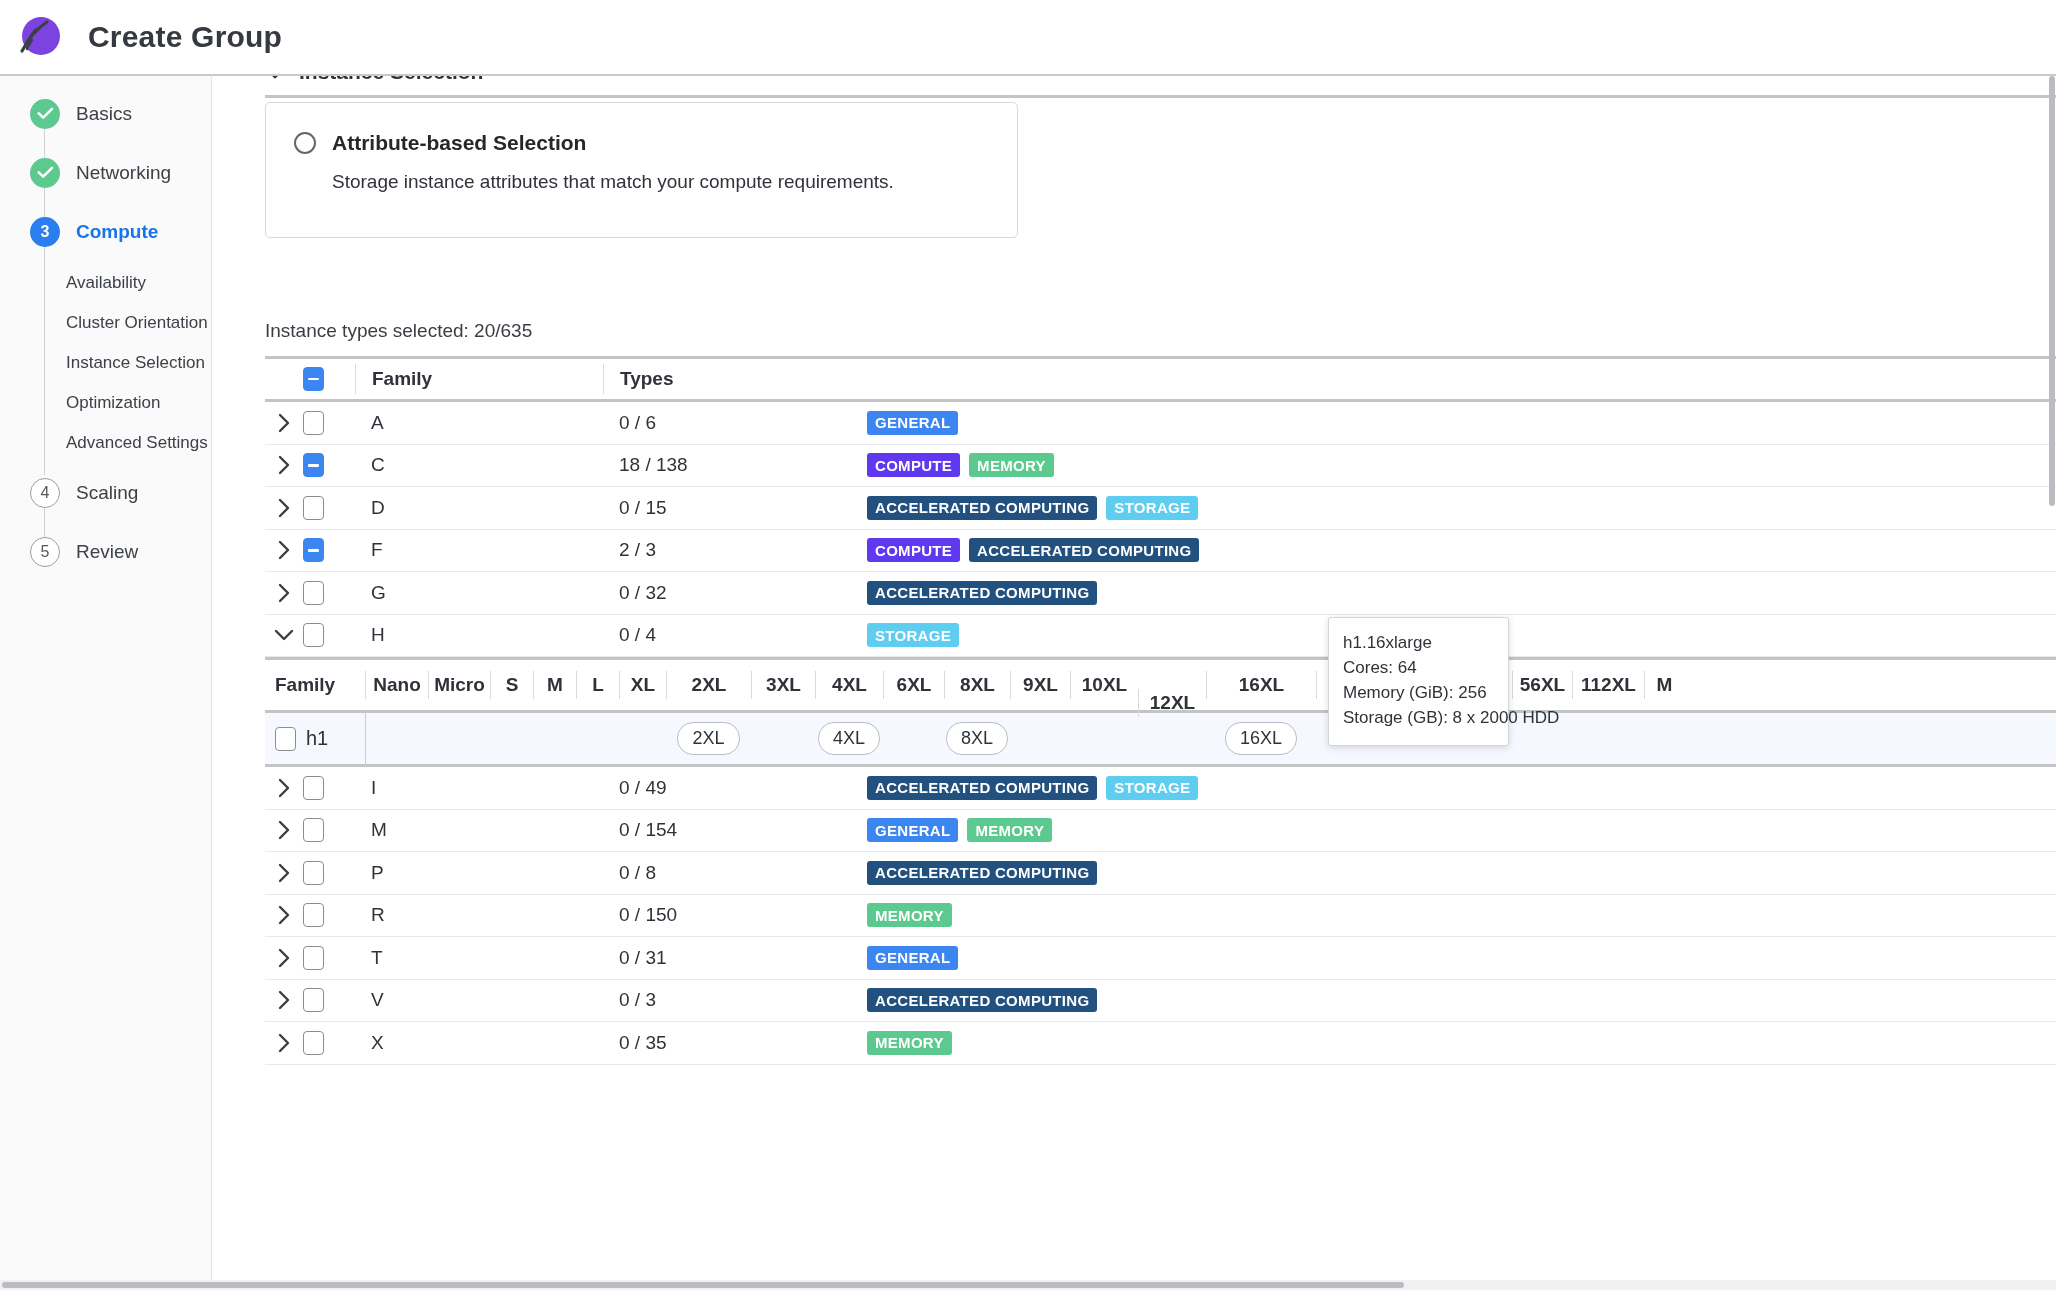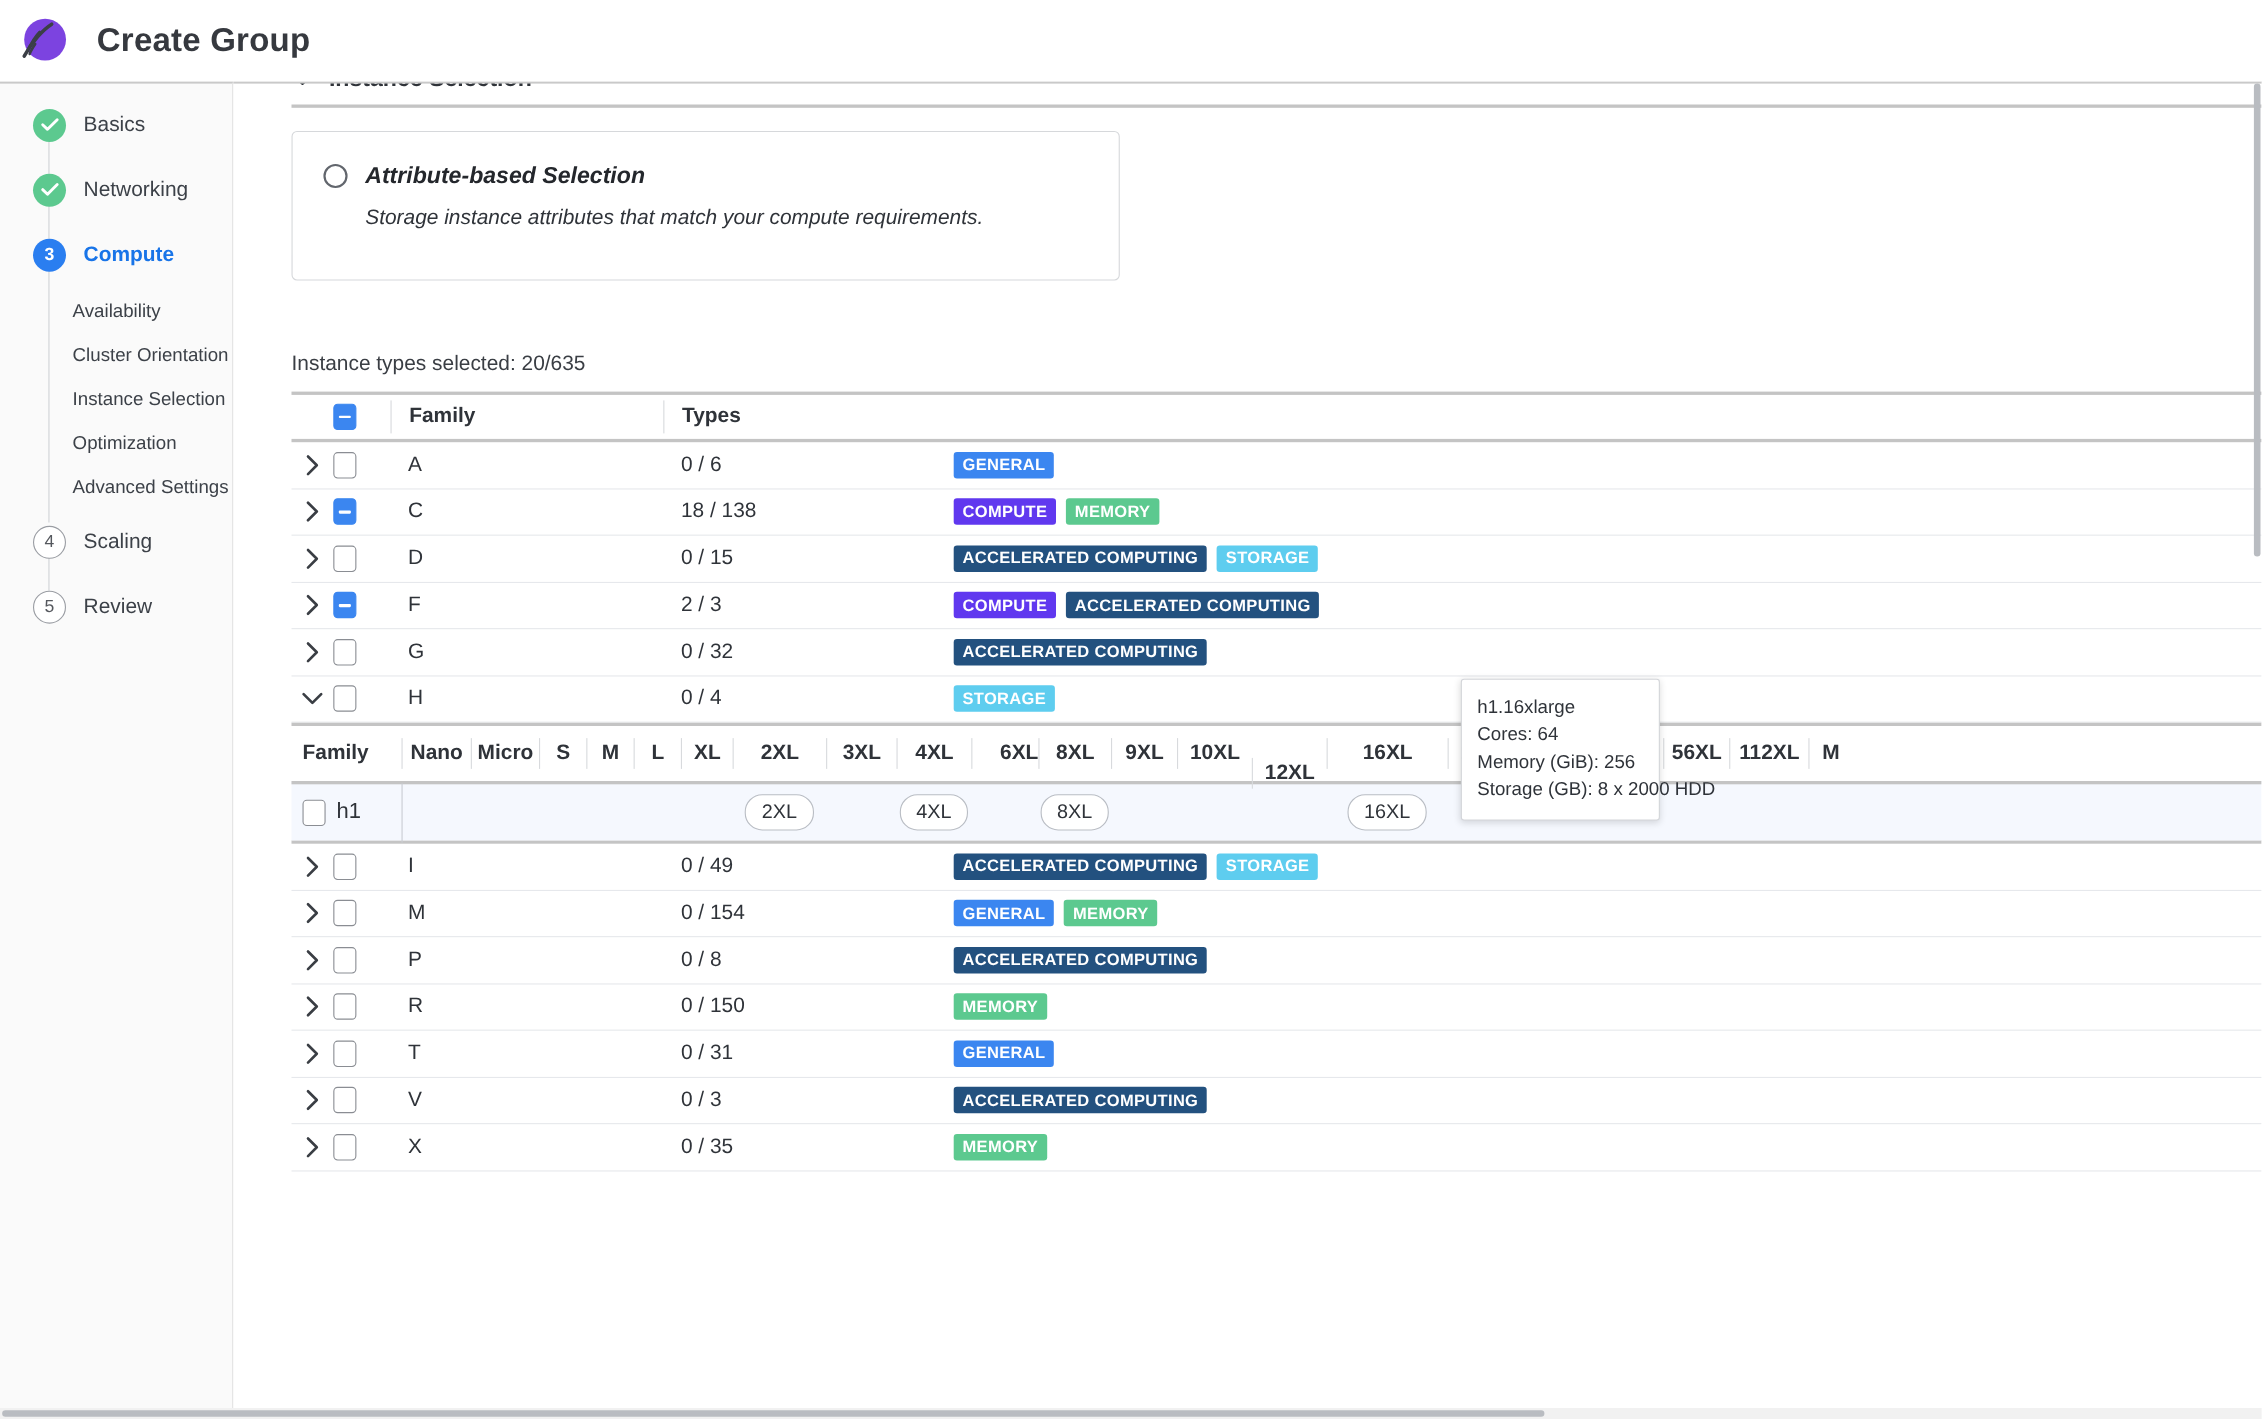--- a/index.html
+++ b/index.html
@@ -71,21 +71,21 @@
   .section-head {
     position: absolute; left: 53px; top: -16px;
     display: flex; align-items: center; gap: 14px;
     font-size: 21px; font-weight: bold; color: #2f3339;
   }
   .section-rule {
     position: absolute; left: 53px; top: 19px; width: 1791px; height: 3px; background: #c4c4c4;
   }
 
   
-  .cards { position: absolute; left: 53px; top: 43px; display: flex; gap: 22px; font-style: italic; }
+  .cards { position: absolute; left: 53px; top: 26px; display: flex; gap: 22px; }
   .card {
     width: 753px; height: 136px;
     border: 1px solid #d6d8db; border-radius: 5px;
     background: #ffffff; padding: 28px 0 0 28px;
   }
   .card.selected { background: #e8f1fd; border: 1.5px solid #2a7ef0; }
   .card-row { display: flex; align-items: center; gap: 16px; }
   .radio { width: 22px; height: 22px; border-radius: 50%; border: 2px solid #62666d; flex: none; position: relative; }
   .radio.on { border-color: #1e7ced; }
   .radio.on::after {
@@ -382,21 +382,21 @@
             <div class="sub-fam-col">Family</div>
             <div class="sub-size" style="width: 63px;">Nano</div>
             <div class="sub-size" style="width: 62px;">Micro</div>
             <div class="sub-size" style="width: 43px;">S</div>
             <div class="sub-size" style="width: 43px;">M</div>
             <div class="sub-size" style="width: 43px;">L</div>
             <div class="sub-size" style="width: 47px;">XL</div>
             <div class="sub-size" style="width: 85px;">2XL</div>
             <div class="sub-size" style="width: 64px;">3XL</div>
             <div class="sub-size" style="width: 68px;">4XL</div>
-            <div class="sub-size" style="width: 61px; text-align: right;">6XL</div>
+            <div class="sub-size" style="width: 61px;">6XL</div>
             <div class="sub-size" style="width: 66px;">8XL</div>
             <div class="sub-size" style="width: 60px;">9XL</div>
             <div class="sub-size" style="width: 68px;">10XL</div>
             <div class="sub-size" style="width: 68px; margin-top: 36px;">12XL</div>
             <div class="sub-size" style="width: 110px;">16XL</div>
             <div class="sub-size" style="width: 68px;">18XL</div>
             <div class="sub-size" style="width: 68px;">24XL</div>
             <div class="sub-size" style="width: 60px;">32XL</div>
             <div class="sub-size" style="width: 60px;">56XL</div>
             <div class="sub-size" style="width: 72px;">112XL</div>

